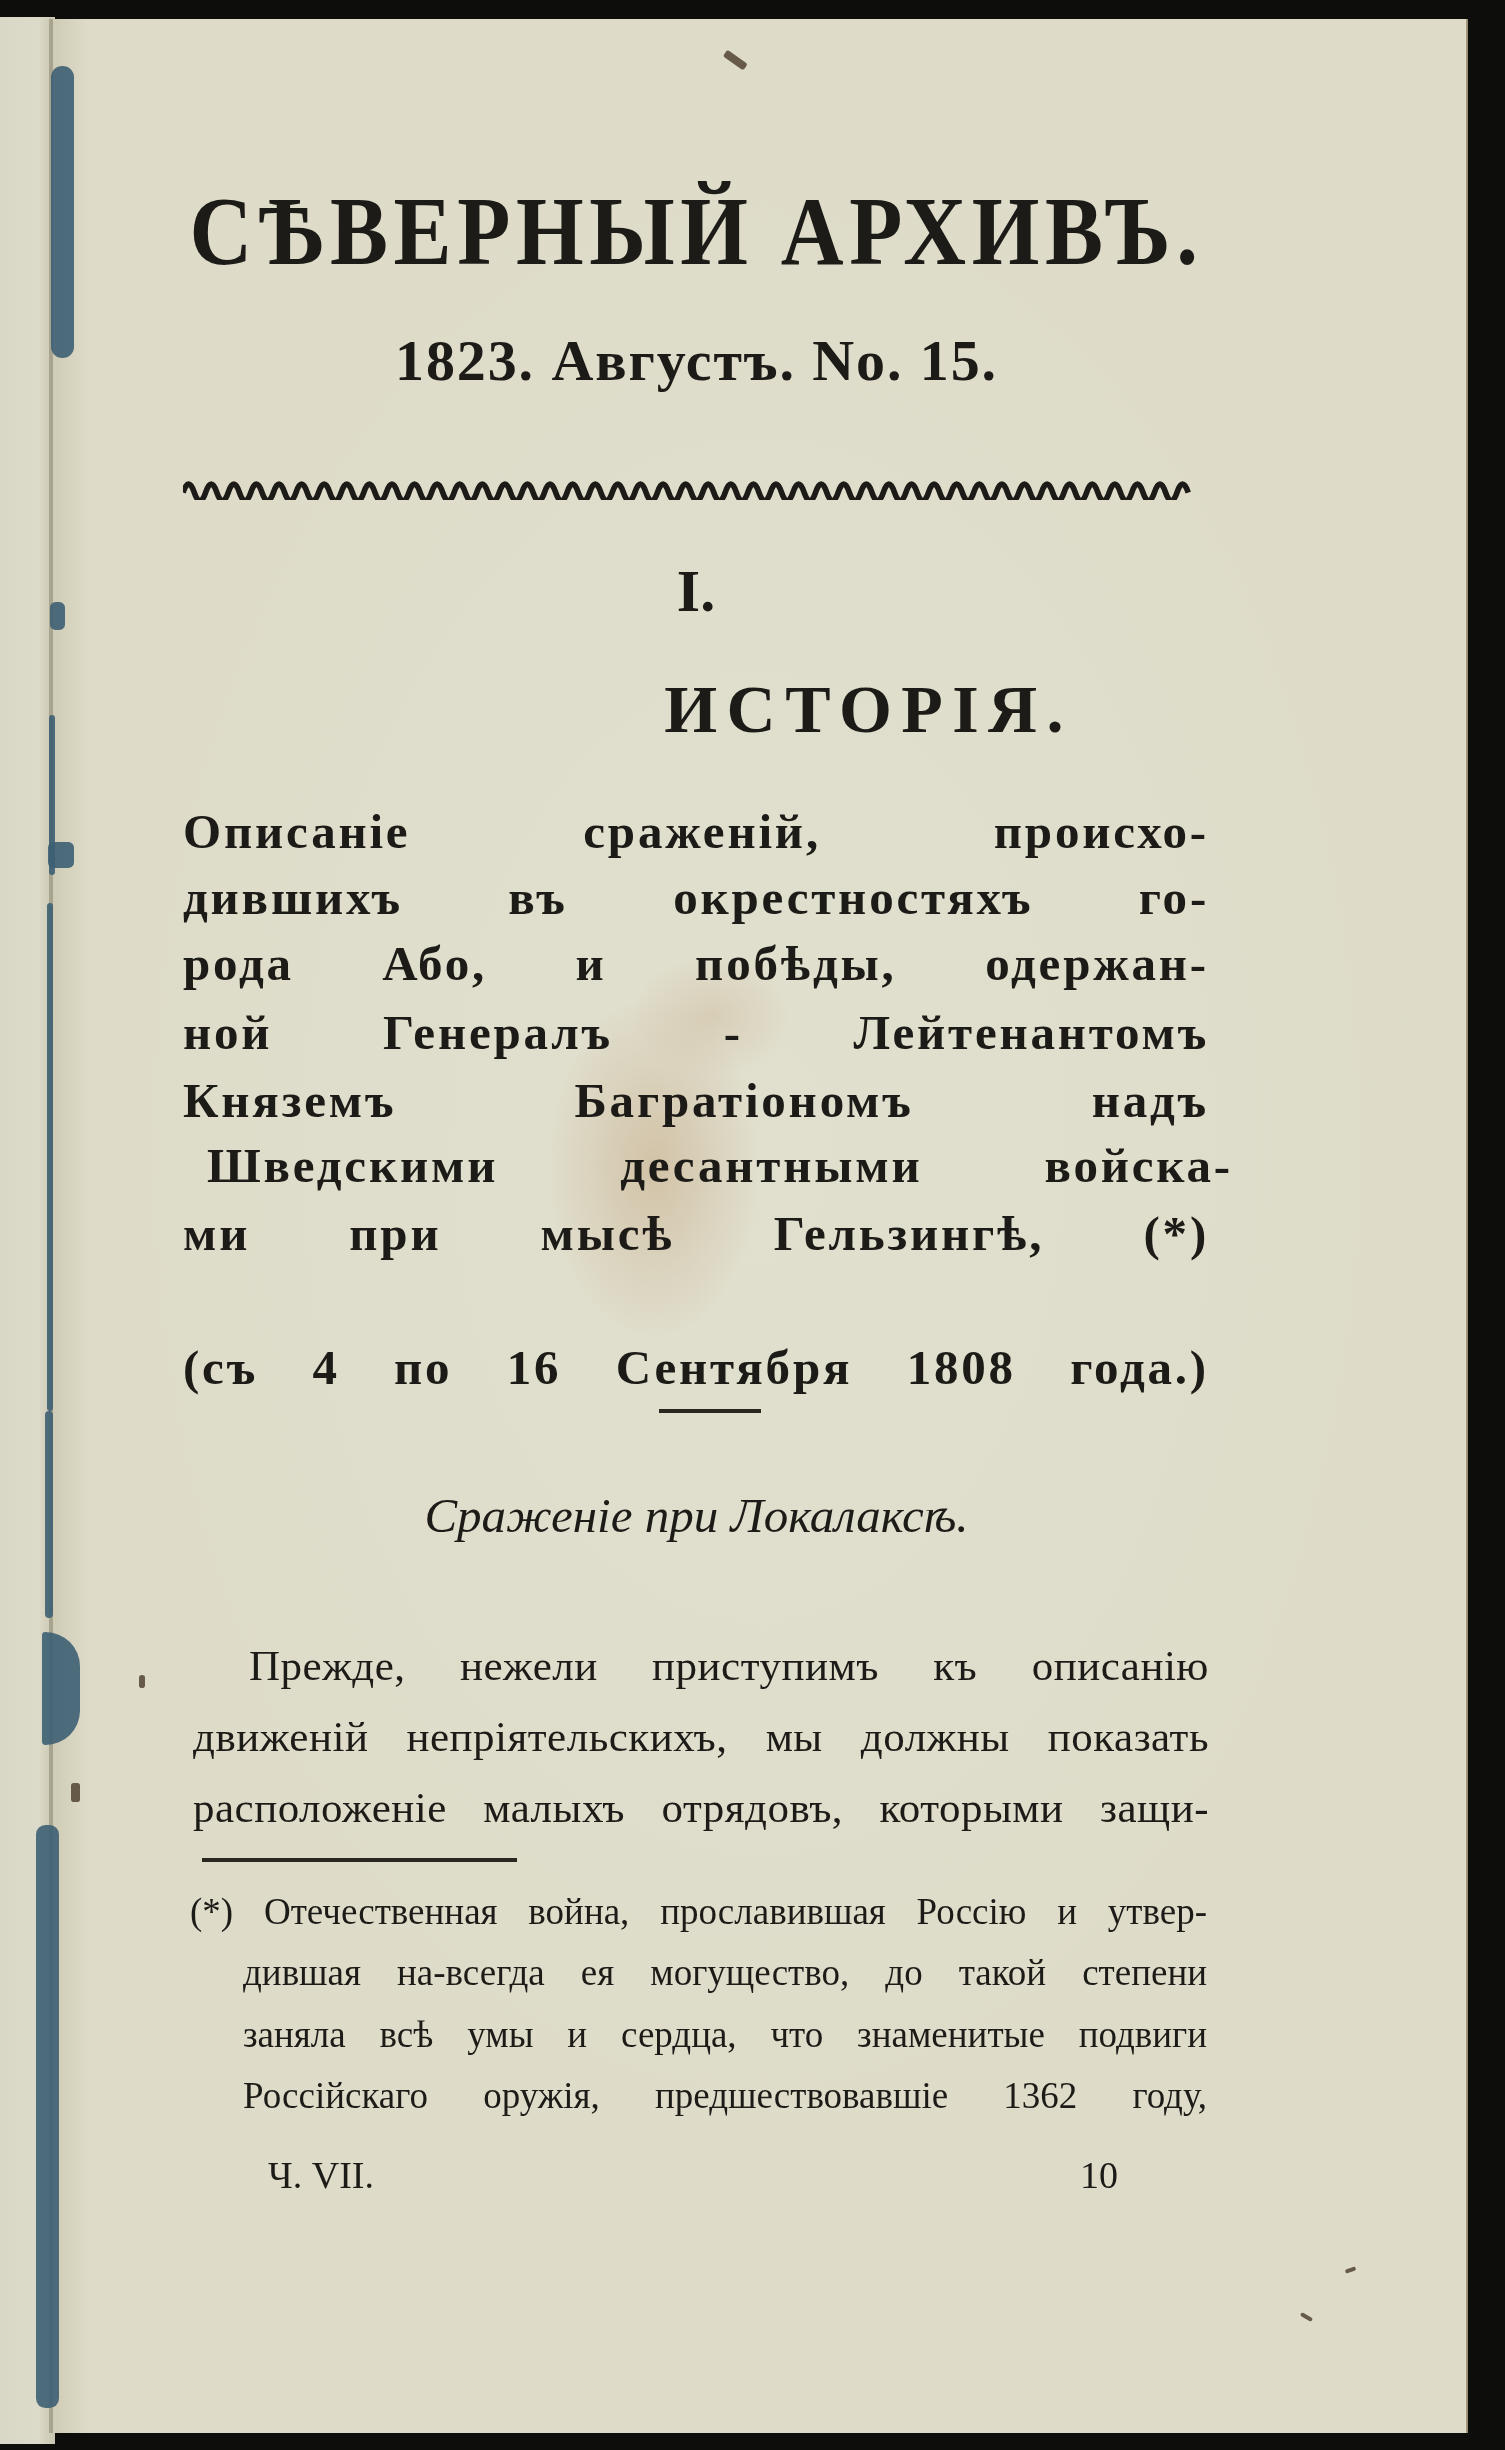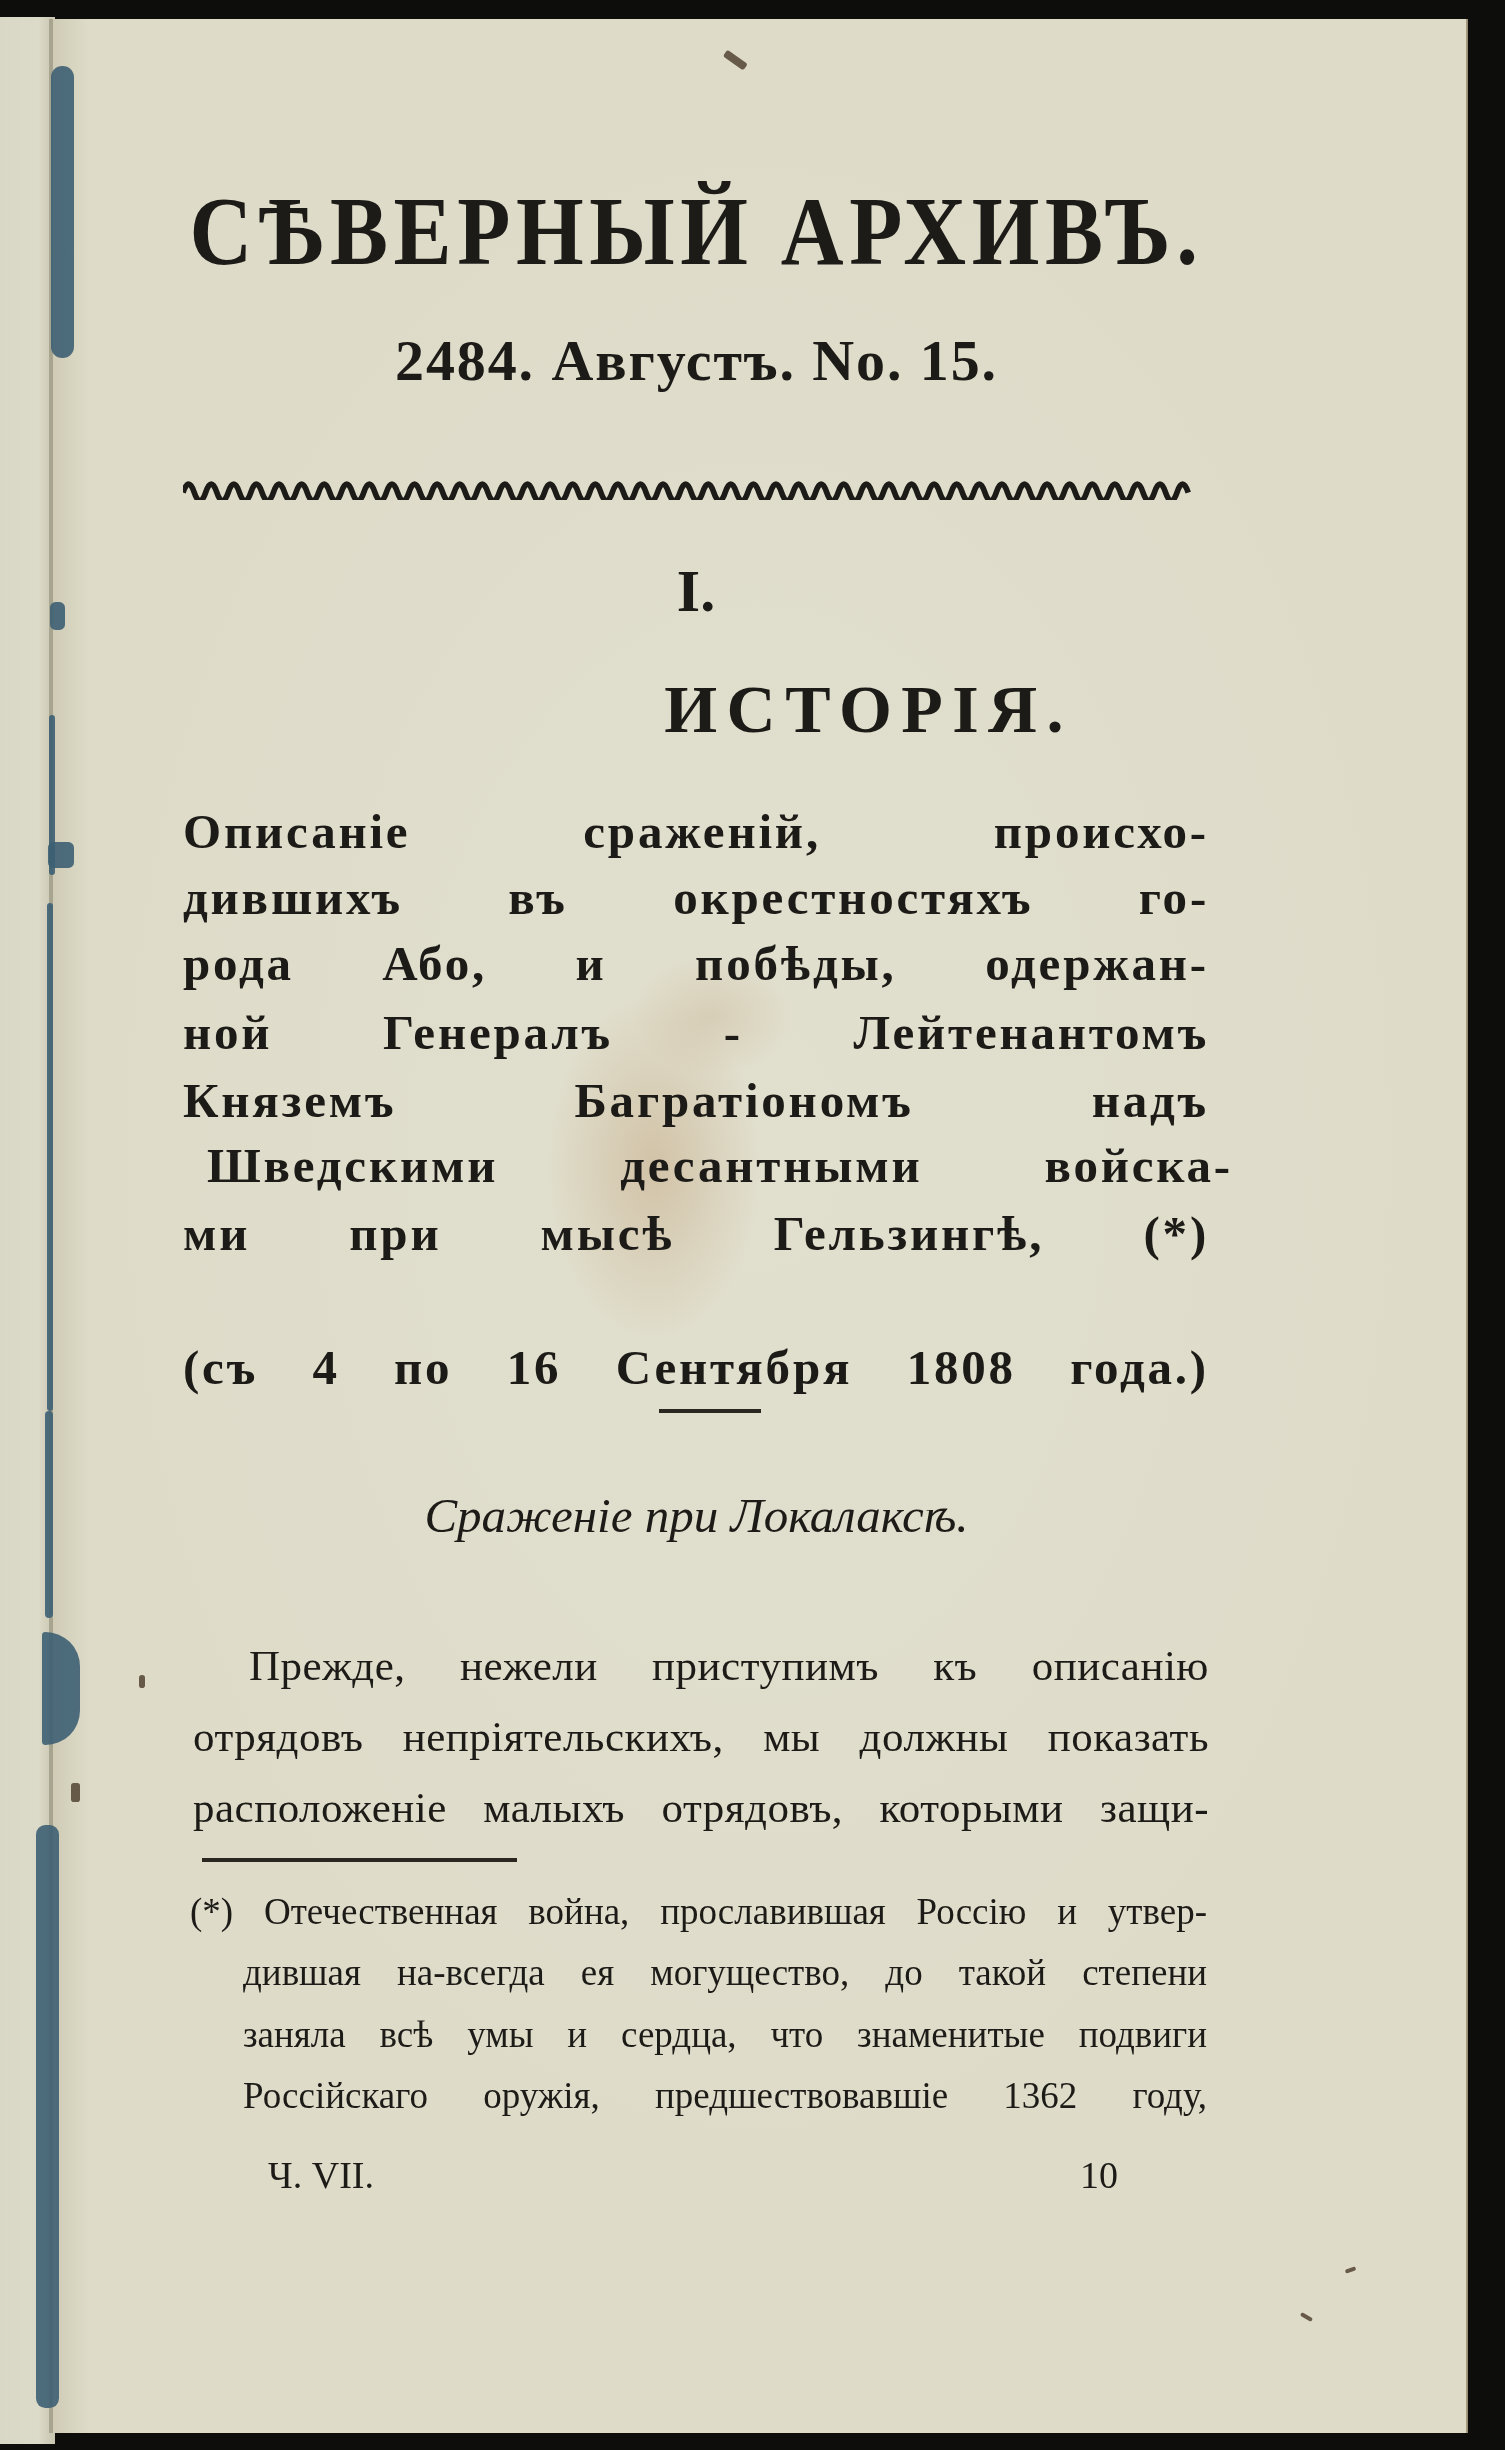--- a/index.html
+++ b/index.html
@@ -96,21 +96,21 @@
 <div class="blue-mark" style="left:42px;top:1632px;width:38px;height:113px;border-radius:3.8px 38px 38px 3.8px;"></div>
 <div class="blue-mark" style="left:36px;top:1825px;width:22.6px;height:583px;border-radius:9.4px;"></div>
 
 <div class="speck" style="left:723px;top:56px;width:24.5px;height:7.5px;transform:rotate(35deg);"></div>
 <div class="speck" style="left:71px;top:1783px;width:9.4px;height:19px;"></div>
 <div class="speck" style="left:139px;top:1675px;width:5.6px;height:13px;"></div>
 <div class="speck" style="left:1300px;top:2315px;width:13px;height:3.8px;transform:rotate(30deg);"></div>
 <div class="speck" style="left:1345px;top:2268px;width:11.3px;height:3.8px;transform:rotate(-20deg);"></div>
 
 <div class="abs title">СѢВЕРНЫЙ АРХИВЪ.</div>
-<div class="abs issue">2484. Августъ. No. 15.</div>
+<div class="abs issue">1823. Августъ. No. 15.</div>
 
 <svg class="wavy" viewBox="0 0 1072 30" preserveAspectRatio="none">
   <path d="M0 22 Q6 4 12 22 T24 22 T36 22 T48 22 T60 22 T72 22 T84 22 T96 22 T108 22 T120 22 T132 22 T144 22 T156 22 T168 22 T180 22 T192 22 T204 22 T216 22 T228 22 T240 22 T252 22 T264 22 T276 22 T288 22 T300 22 T312 22 T324 22 T336 22 T348 22 T360 22 T372 22 T384 22 T396 22 T408 22 T420 22 T432 22 T444 22 T456 22 T468 22 T480 22 T492 22 T504 22 T516 22 T528 22 T540 22 T552 22 T564 22 T576 22 T588 22 T600 22 T612 22 T624 22 T636 22 T648 22 T660 22 T672 22 T684 22 T696 22 T708 22 T720 22 T732 22 T744 22 T756 22 T768 22 T780 22 T792 22 T804 22 T816 22 T828 22 T840 22 T852 22 T864 22 T876 22 T888 22 T900 22 T912 22 T924 22 T936 22 T948 22 T960 22 T972 22 T984 22 T996 22 T1008 22 T1020 22 T1032 22 T1044 22 T1056 22 T1068 22" fill="none" stroke="#1d1b17" stroke-width="6"></path>
 </svg>
 
 <div class="abs section-num">I.</div>
 <div class="abs section-title">ИСТОРІЯ.</div>
 
 <div class="sub-line" style="top:804px;">Описаніе сраженій, происхо-</div>
 <div class="sub-line" style="top:870px;">дившихъ въ окрестностяхъ го-</div>
@@ -119,21 +119,21 @@
 <div class="sub-line" style="top:1073px;">Княземъ Багратіономъ надъ</div>
 <div class="sub-line" style="top:1138px;margin-left:24px;">Шведскими десантными войска-</div>
 <div class="sub-line" style="top:1206px;">ми при мысѣ Гельзингѣ, (*)</div>
 <div class="sub-line" style="top:1340px;">(съ 4 по 16 Сентября 1808 года.)</div>
 
 <div class="rule-short"></div>
 
 <div class="abs italic-head">Сраженіе при Локалаксѣ.</div>
 
 <div class="body-line indent" style="top:1639px;">Прежде, нежели приступимъ къ описанію</div>
-<div class="body-line" style="top:1710px;">отрядовъ непріятельскихъ, мы должны показать</div>
+<div class="body-line" style="top:1710px;">движеній непріятельскихъ, мы должны показать</div>
 <div class="body-line" style="top:1781px;">расположеніе малыхъ отрядовъ, которыми защи-</div>
 
 <div class="fn-rule"></div>
 <div class="fn-line first" style="top:1889px;">(*) Отечественная война, прославившая Россію и утвер-</div>
 <div class="fn-line" style="top:1950px;">дившая на-всегда ея могущество, до такой степени</div>
 <div class="fn-line" style="top:2012px;">заняла всѣ умы и сердца, что знаменитые подвиги</div>
 <div class="fn-line" style="top:2073px;">Россійскаго оружія, предшествовавшіе 1362 году,</div>
 
 <div class="abs footer-left">Ч. VII.</div>
 <div class="abs footer-right">10</div>

